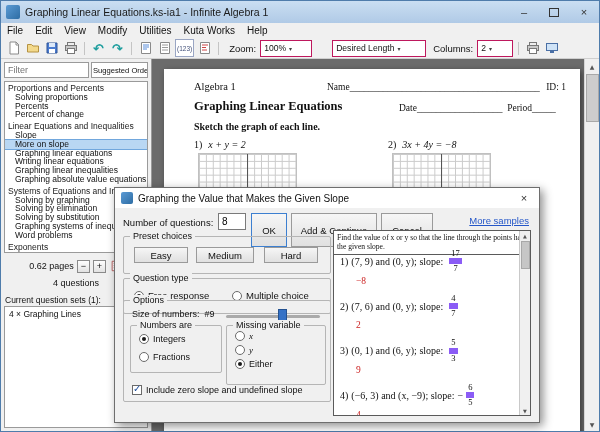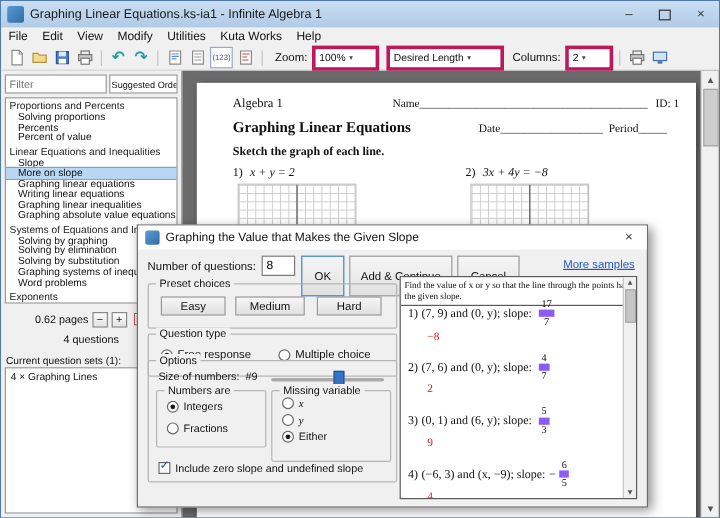--- a/index.html
+++ b/index.html
@@ -18,21 +18,21 @@
   
   .menubar{height:15px;background:#f0f0f0;display:flex;align-items:center;font-size:10px;flex:0 0 auto}
   .menu-item{padding:0 6px;white-space:nowrap}
 
   
   .toolbar{height:20px;background:#f0f0f0;border-bottom:1px solid #cfcfcf;display:flex;align-items:center;
            padding:0 4px;gap:2px;flex:0 0 auto}
   .tb-icon{width:17px;height:16px;display:flex;align-items:center;justify-content:center;flex:0 0 auto}
   .tb-sep{width:1px;height:13px;background:#c4c4c4;margin:0 3px}
   .tb-label{font-size:9.5px;margin:0 2px 0 5px;white-space:nowrap}
-  .tb-select{height:15px;background:#fff;border:3px solid #be185d;font-size:8.6px;display:flex;align-items:center;
+  .tb-select{height:15px;background:#fff;border:1px solid #be185d;font-size:8.6px;display:flex;align-items:center;
              padding:0 3px;white-space:nowrap}
   .caret::after{content:"▾";font-size:6px;color:#444;padding-left:3px;font-family:"DejaVu Sans",sans-serif}
   .glyph-undo::after{content:"↶";color:#1f9e9e;font-size:13px;font-weight:bold;font-family:"DejaVu Sans",sans-serif}
   .glyph-redo::after{content:"↷";color:#1f9e9e;font-size:13px;font-weight:bold;font-family:"DejaVu Sans",sans-serif}
   .numbering-box{font-size:6.5px;color:#44527a;border:1px solid #9aa6c4;background:#fff;padding:0 1px;line-height:9px}
 
   
   .content{flex:1;display:flex;position:relative;min-height:0}
 
   
@@ -201,21 +201,21 @@
       <svg width="14" height="14" viewBox="0 0 14 14">
           <path d="M2.5 1.5h9v11h-9z" fill="#fff" stroke="#8a8a8a"></path>
           <path d="M4 4h6M4 6.5h4M4 9h5" stroke="#cc4444"></path>
         </svg>
     </span>
     <span class="tb-sep"></span>
     <span class="tb-label">Zoom:</span>
     <span class="tb-select caret" style="width:44px">
       <span>100%</span>
     </span>
-    <span class="tb-select caret" style="width:86px;margin-left:4px">
+    <span class="tb-select caret" style="width:86px;margin-left:18px">
       <span>Desired Length</span>
     </span>
     <span class="tb-label">Columns:</span>
     <span class="tb-select caret" style="width:28px">
       <span>2</span>
     </span>
     <span class="tb-sep"></span>
     <span class="tb-icon">
       <svg width="14" height="14" viewBox="0 0 14 14">
           <rect x="3.5" y="1.5" width="7" height="3" fill="#eee" stroke="#777"></rect>
@@ -236,21 +236,21 @@
     <div class="sidebar">
       <input class="filter-input" placeholder="Filter" style="">
       <div class="order-select">
         <span>Suggested Order</span>
       </div>
 
       <div class="topic-list">
         <div class="topic-header first">Proportions and Percents</div>
         <div class="topic-item">Solving proportions</div>
         <div class="topic-item">Percents</div>
-        <div class="topic-item">Percent of value</div>
+        <div class="topic-item">Percent of change</div>
         <div class="topic-header">Linear Equations and Inequalities</div>
         <div class="topic-item">Slope</div>
         <div class="topic-item selected">More on slope</div>
         <div class="topic-item">Graphing linear equations</div>
         <div class="topic-item">Writing linear equations</div>
         <div class="topic-item">Graphing linear inequalities</div>
         <div class="topic-item">Graphing absolute value equations</div>
         <div class="topic-header">Systems of Equations and Inequalities</div>
         <div class="topic-item">Solving by graphing</div>
         <div class="topic-item">Solving by elimination</div>

